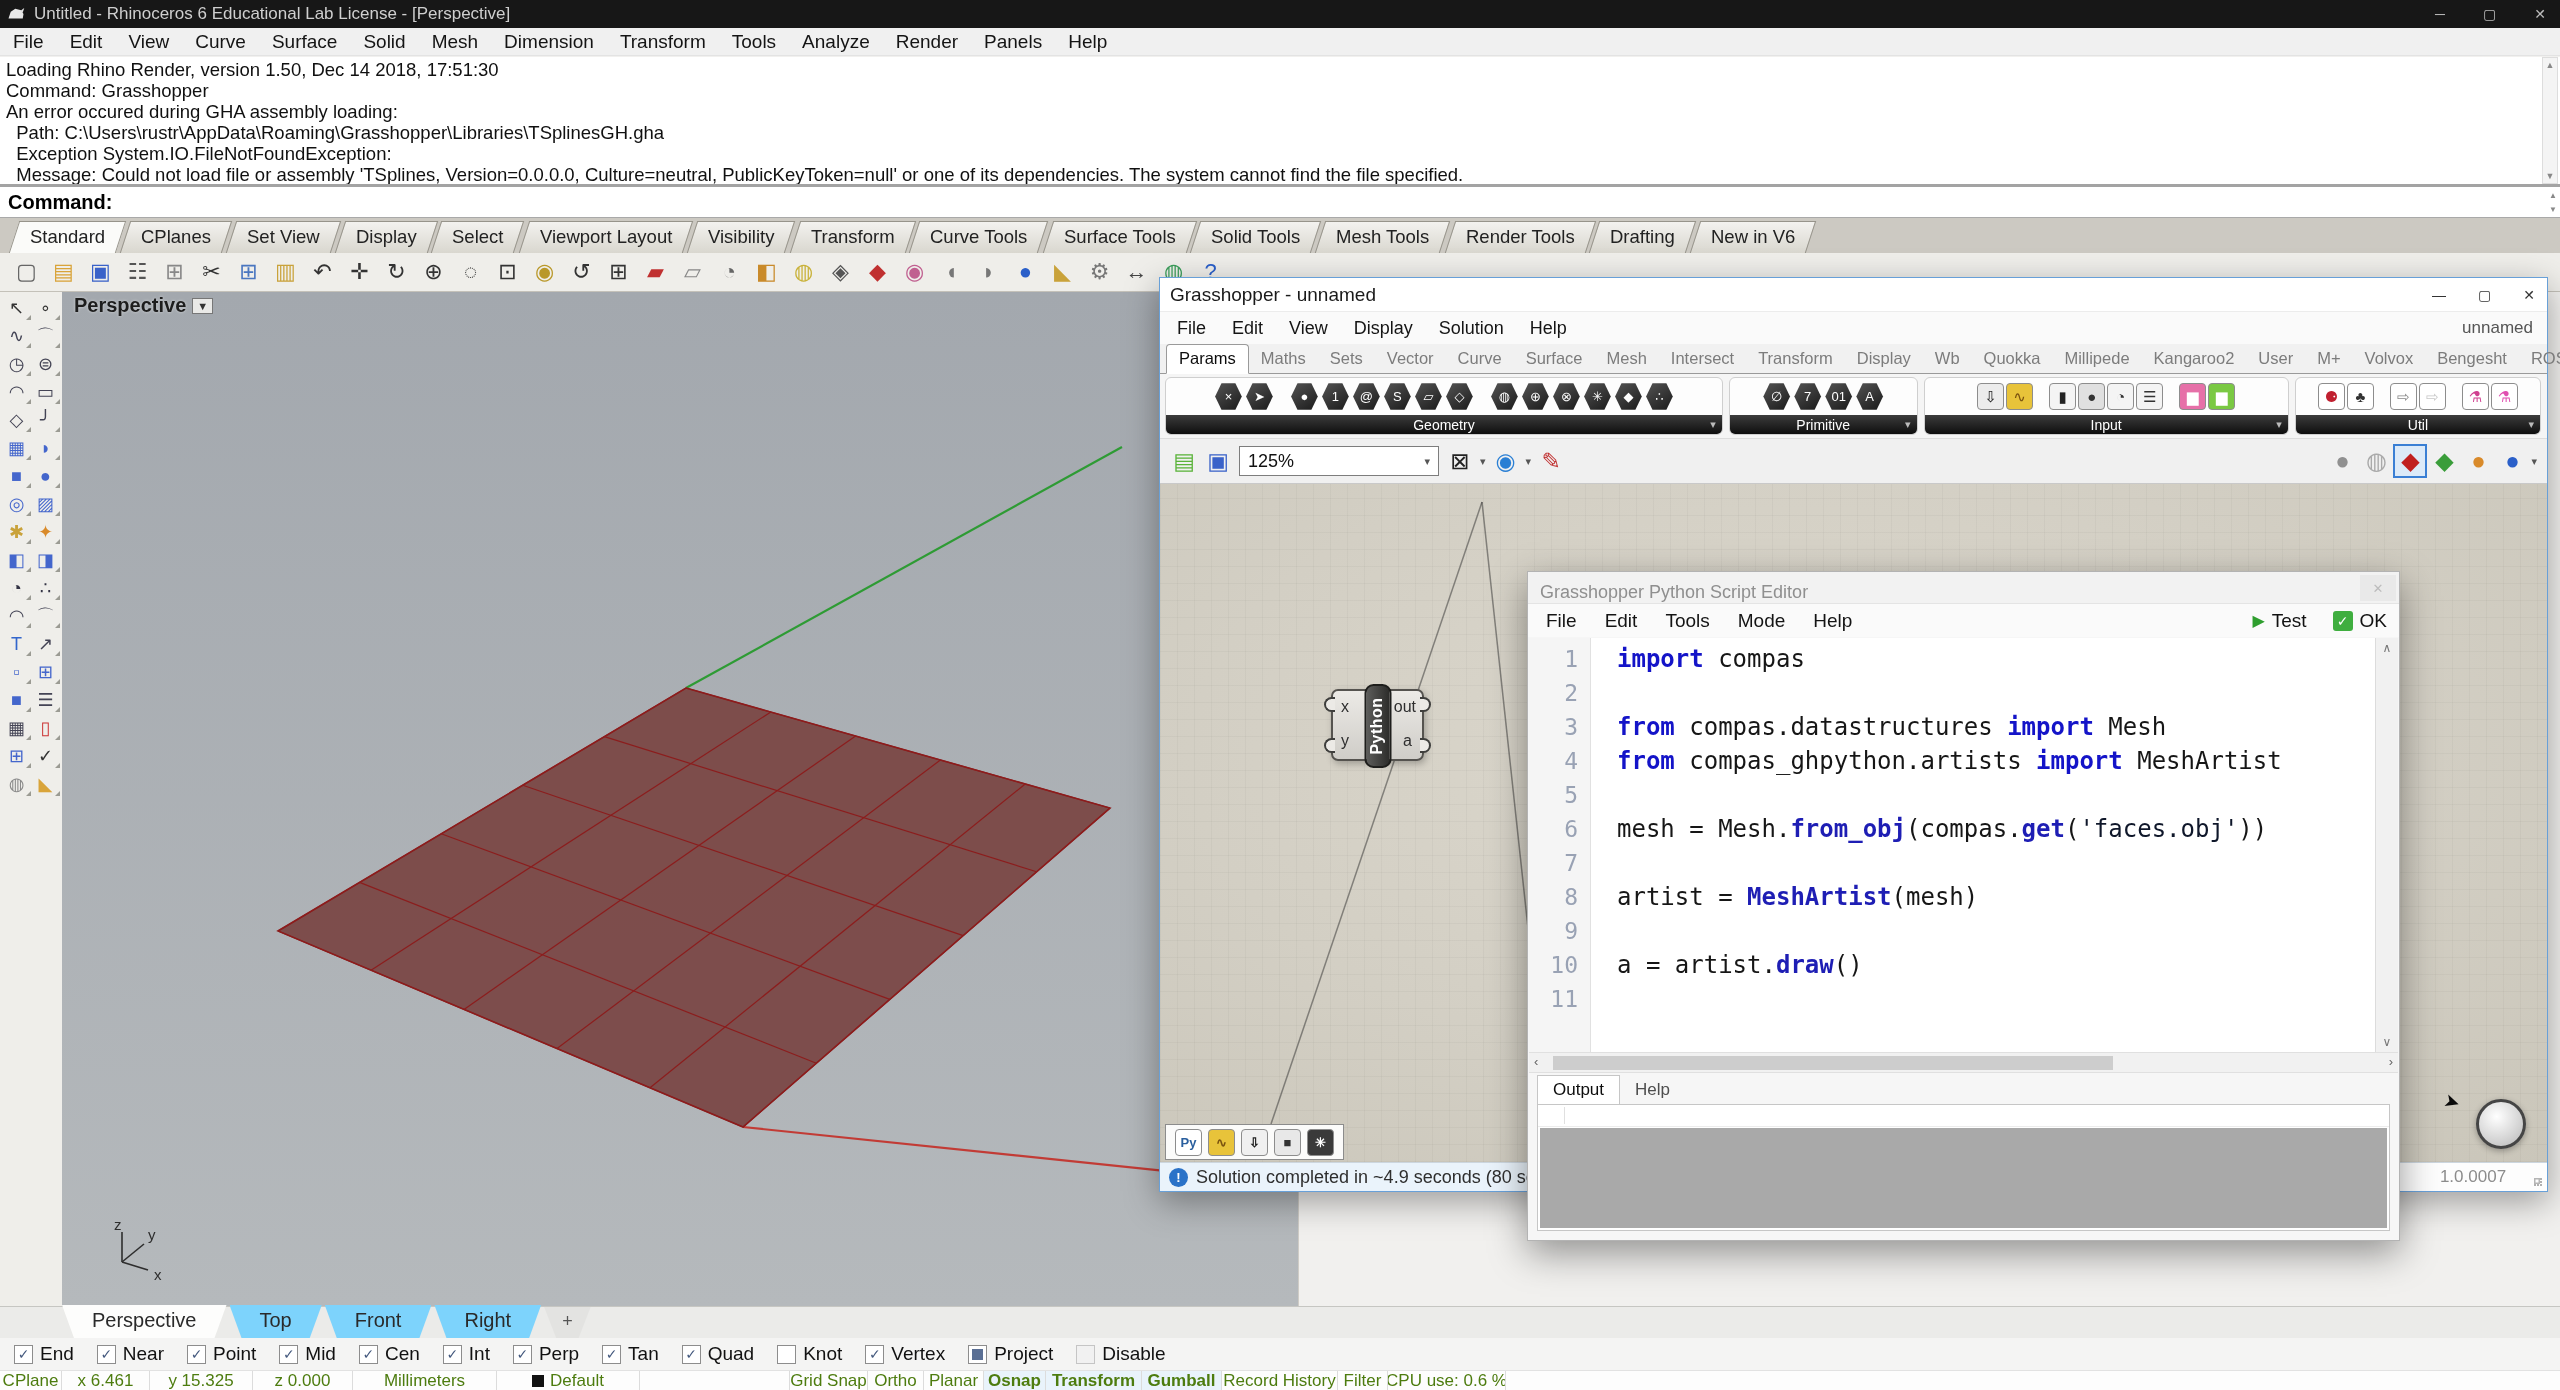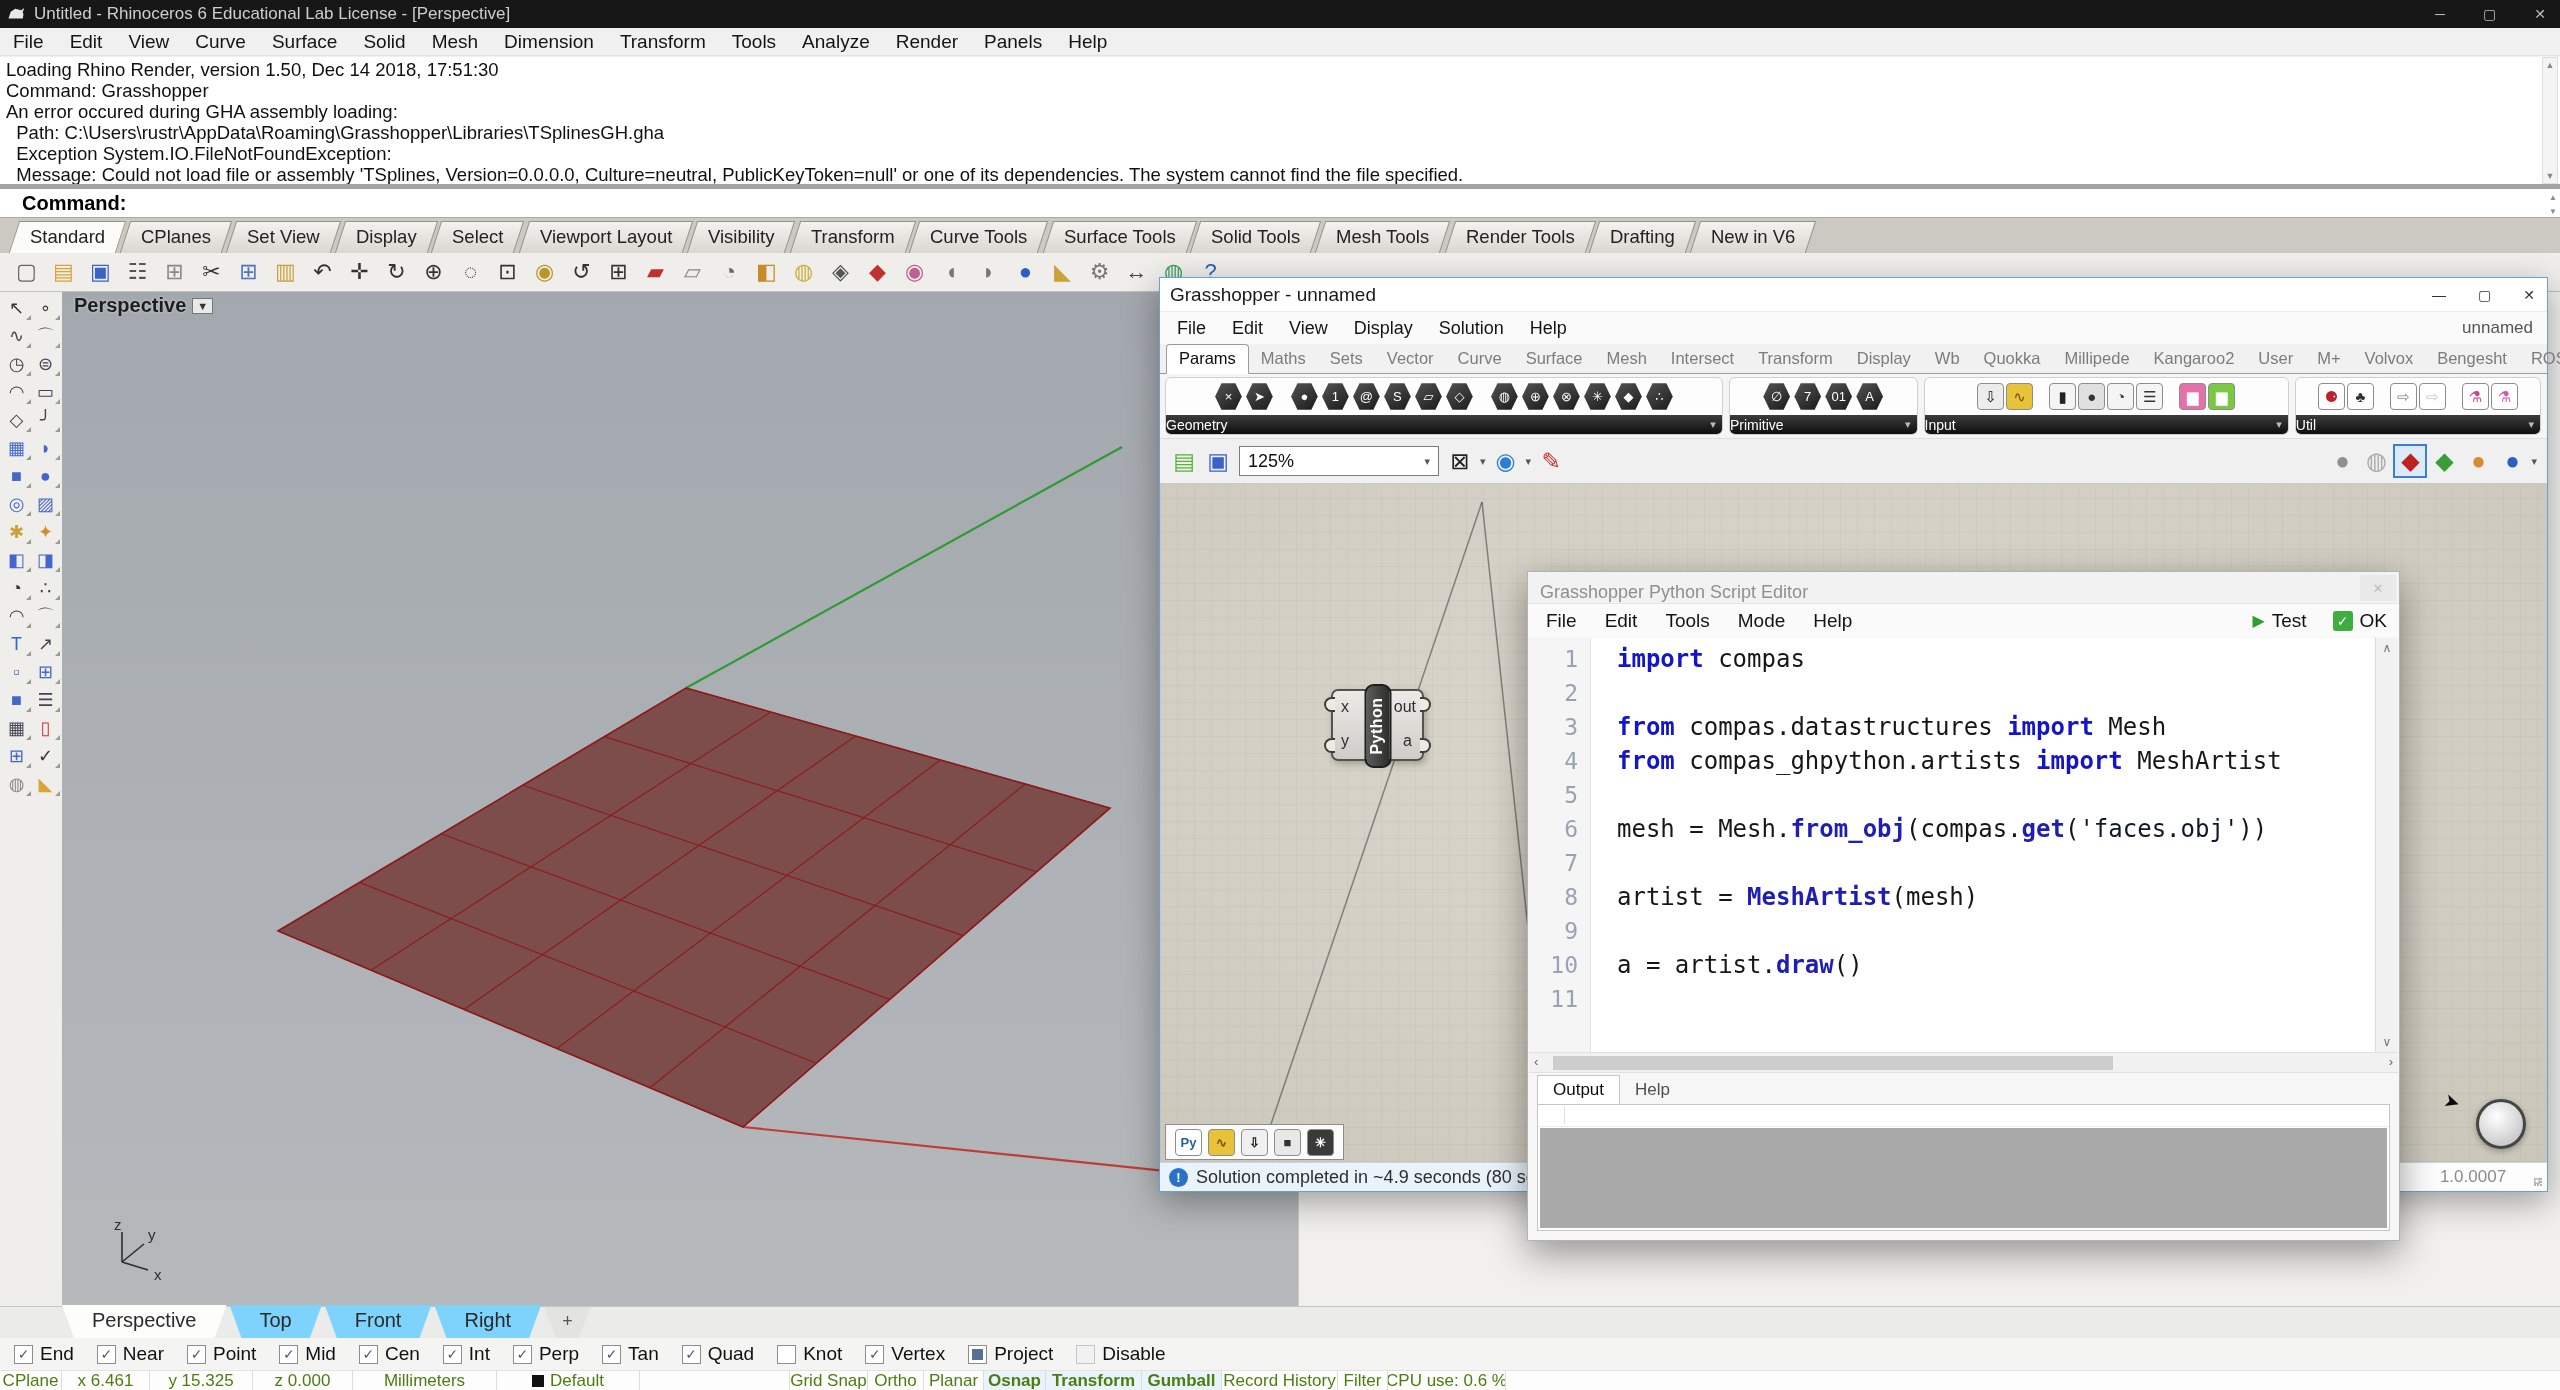--- a/index.html
+++ b/index.html
@@ -17,22 +17,22 @@
     display:flex;align-items:center;font-size:19px;border-bottom:1px solid #e3e3e3}
   .mi{padding:0 13px;color:#141414}
 
   #cmd-history{position:absolute;top:57px;left:0;width:2560px;height:127px;background:#fff;
     font-size:18.5px;line-height:21px;padding:2px 20px 0 6px;color:#101010;overflow:hidden}
   .hline{white-space:pre}
   #cmd-scrollbar{position:absolute;top:57px;right:2px;width:16px;height:127px;background:#f4f4f4;
     border:1px solid #ddd;display:flex;flex-direction:column;justify-content:space-between;align-items:center;
     font-size:9px;color:#888;padding:2px 0}
   #cmd-prompt{position:absolute;top:184px;left:0;width:2560px;height:34px;background:#fff;
-    border-top:5px solid #a3a3a3;border-bottom:1px solid #a9a9a9;display:flex;align-items:center;
-    font-weight:bold;font-size:20px;padding-left:22px;color:#000}
+    border-top:3px solid #a3a3a3;border-bottom:1px solid #a9a9a9;display:flex;align-items:center;
+    font-weight:bold;font-size:20px;padding-left:8px;color:#000}
   #prompt-spinner{position:absolute;right:3px;top:2px;display:flex;flex-direction:column;font-size:8px;color:#888;line-height:14px}
 
   #rhino-tabbar{position:absolute;top:218px;left:0;width:2560px;height:35px;background:#ccc9c2;
     display:flex;align-items:flex-end;padding-left:14px}
   .rtab{display:inline-block;transform:skewX(-18deg);border:1px solid #97948b;border-bottom:none;
     background:linear-gradient(#f3f2ef,#d9d7cf);margin-right:4px;padding:4px 15px 5px}
   .rtab>span{display:inline-block;transform:skewX(18deg);font-size:18.5px;color:#222}
   .rtab.active{background:#fbfbf9}
 
   #rhino-iconbar{position:absolute;top:253px;left:0;width:2560px;height:39px;background:#efeeea;
@@ -94,21 +94,21 @@
   #gh-toolbar{height:64px;background:#f5f5f5;display:flex;align-items:stretch;padding:3px 0 3px 5px}
   .ghgroup{background:#fdfdfd;border:1px solid #cfcfcf;border-radius:6px;display:flex;flex-direction:column;margin-right:6px;overflow:hidden}
   .ghicons{display:flex;align-items:center;justify-content:center;gap:2px;flex:1;padding:2px 4px}
   .ghgap{width:12px}
   .hex{width:29px;height:29px;background:linear-gradient(145deg,#565656,#181818);
     clip-path:polygon(26% 4%,74% 4%,96% 50%,74% 96%,26% 96%,4% 50%);
     display:flex;align-items:center;justify-content:center;color:#fff;font-size:13px}
   .chip{width:27px;height:27px;border:1px solid #8d8d8d;border-radius:4px;display:flex;align-items:center;
     justify-content:center;font-size:15px;background:#fff}
   .ghlabel{background:linear-gradient(#3c3c3c,#0e0e0e);color:#fff;font-size:14px;height:19px;
-    display:flex;align-items:center;justify-content:flex-start;position:relative}
+    display:flex;align-items:center;justify-content:center;position:relative}
   .ghlabel .caret{position:absolute;right:6px;color:#bbb;font-size:11px}
   #gh-zoombar{height:46px;background:#f0f0f0;border-top:1px solid #ddd;border-bottom:1px solid #c9c9c9;
     display:flex;align-items:center;gap:7px;padding:0 10px;position:relative}
   .zicon{font-size:23px;width:28px;text-align:center}
   .mcaret{font-size:11px;color:#555}
   #gh-zoomdd{width:200px;height:30px;border:1px solid #7d7d7d;background:#fff;display:flex;align-items:center;
     justify-content:space-between;padding:0 8px;font-size:18px;color:#111}
   #gh-orbs{position:absolute;right:10px;display:flex;align-items:center;gap:4px}
   .orb{font-size:24px;width:30px;height:30px;display:flex;align-items:center;justify-content:center}
   .orb.sel{outline:2px solid #3a7fd4;background:#dceaf8}

